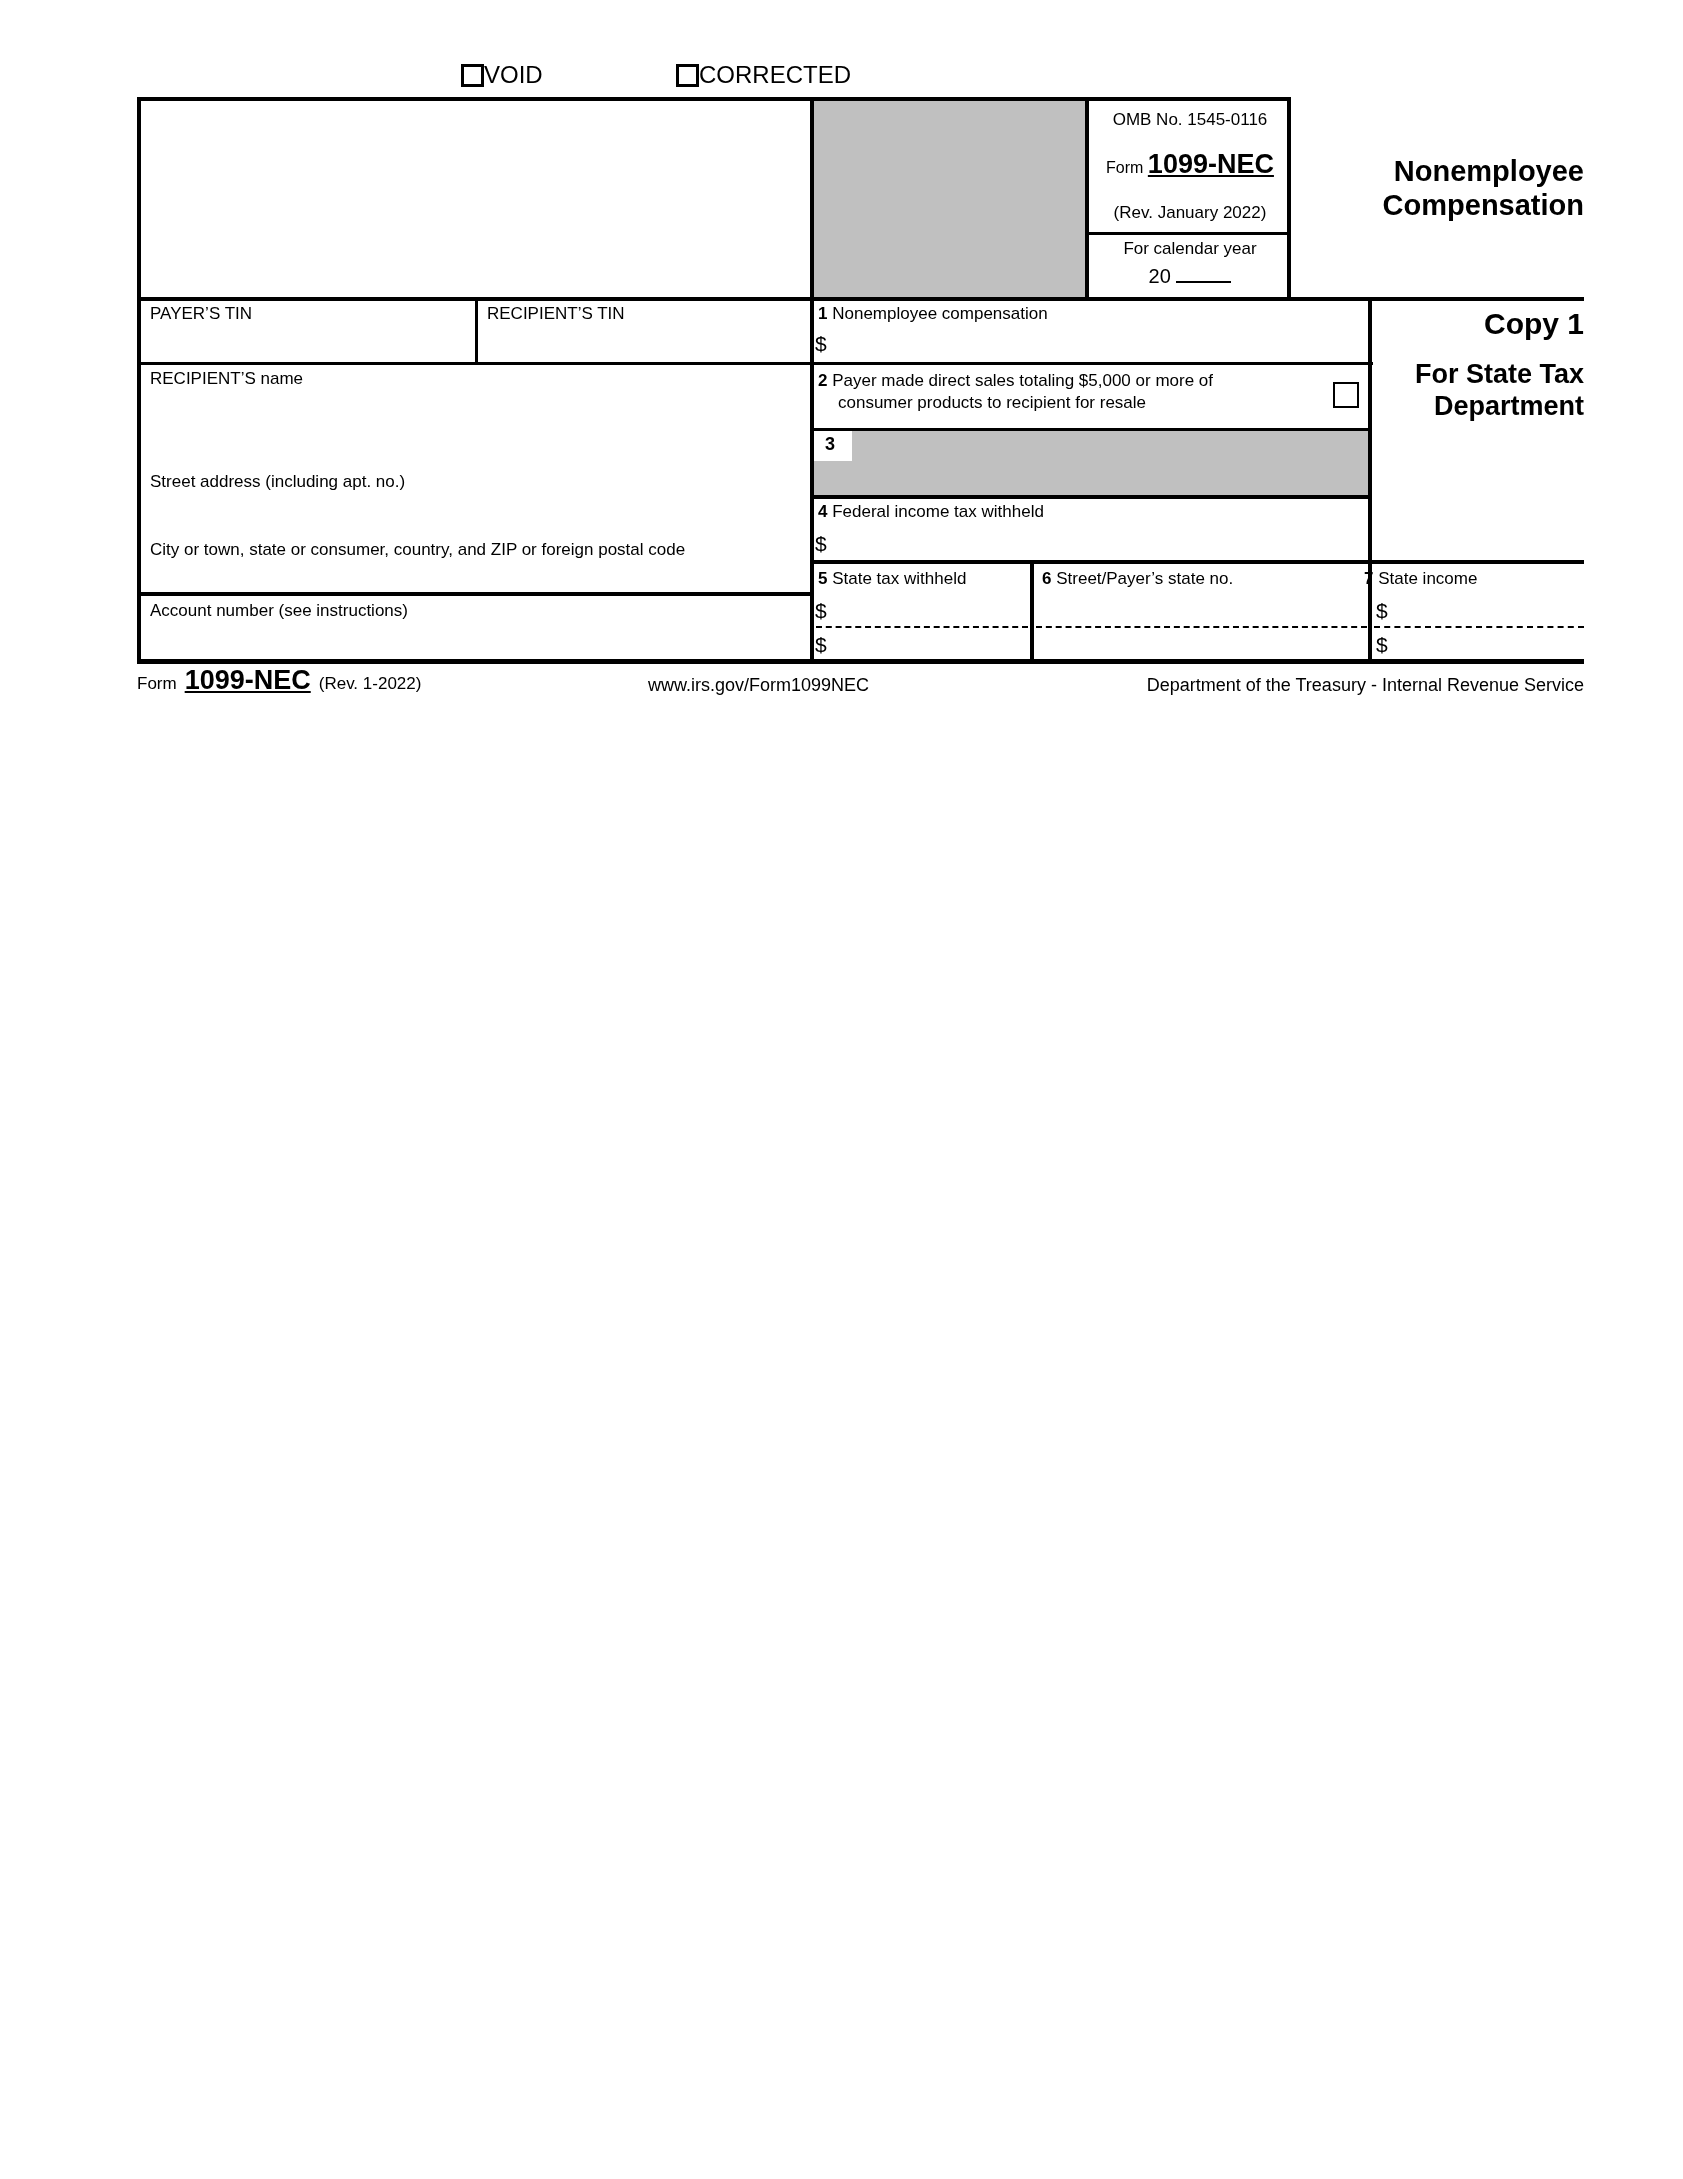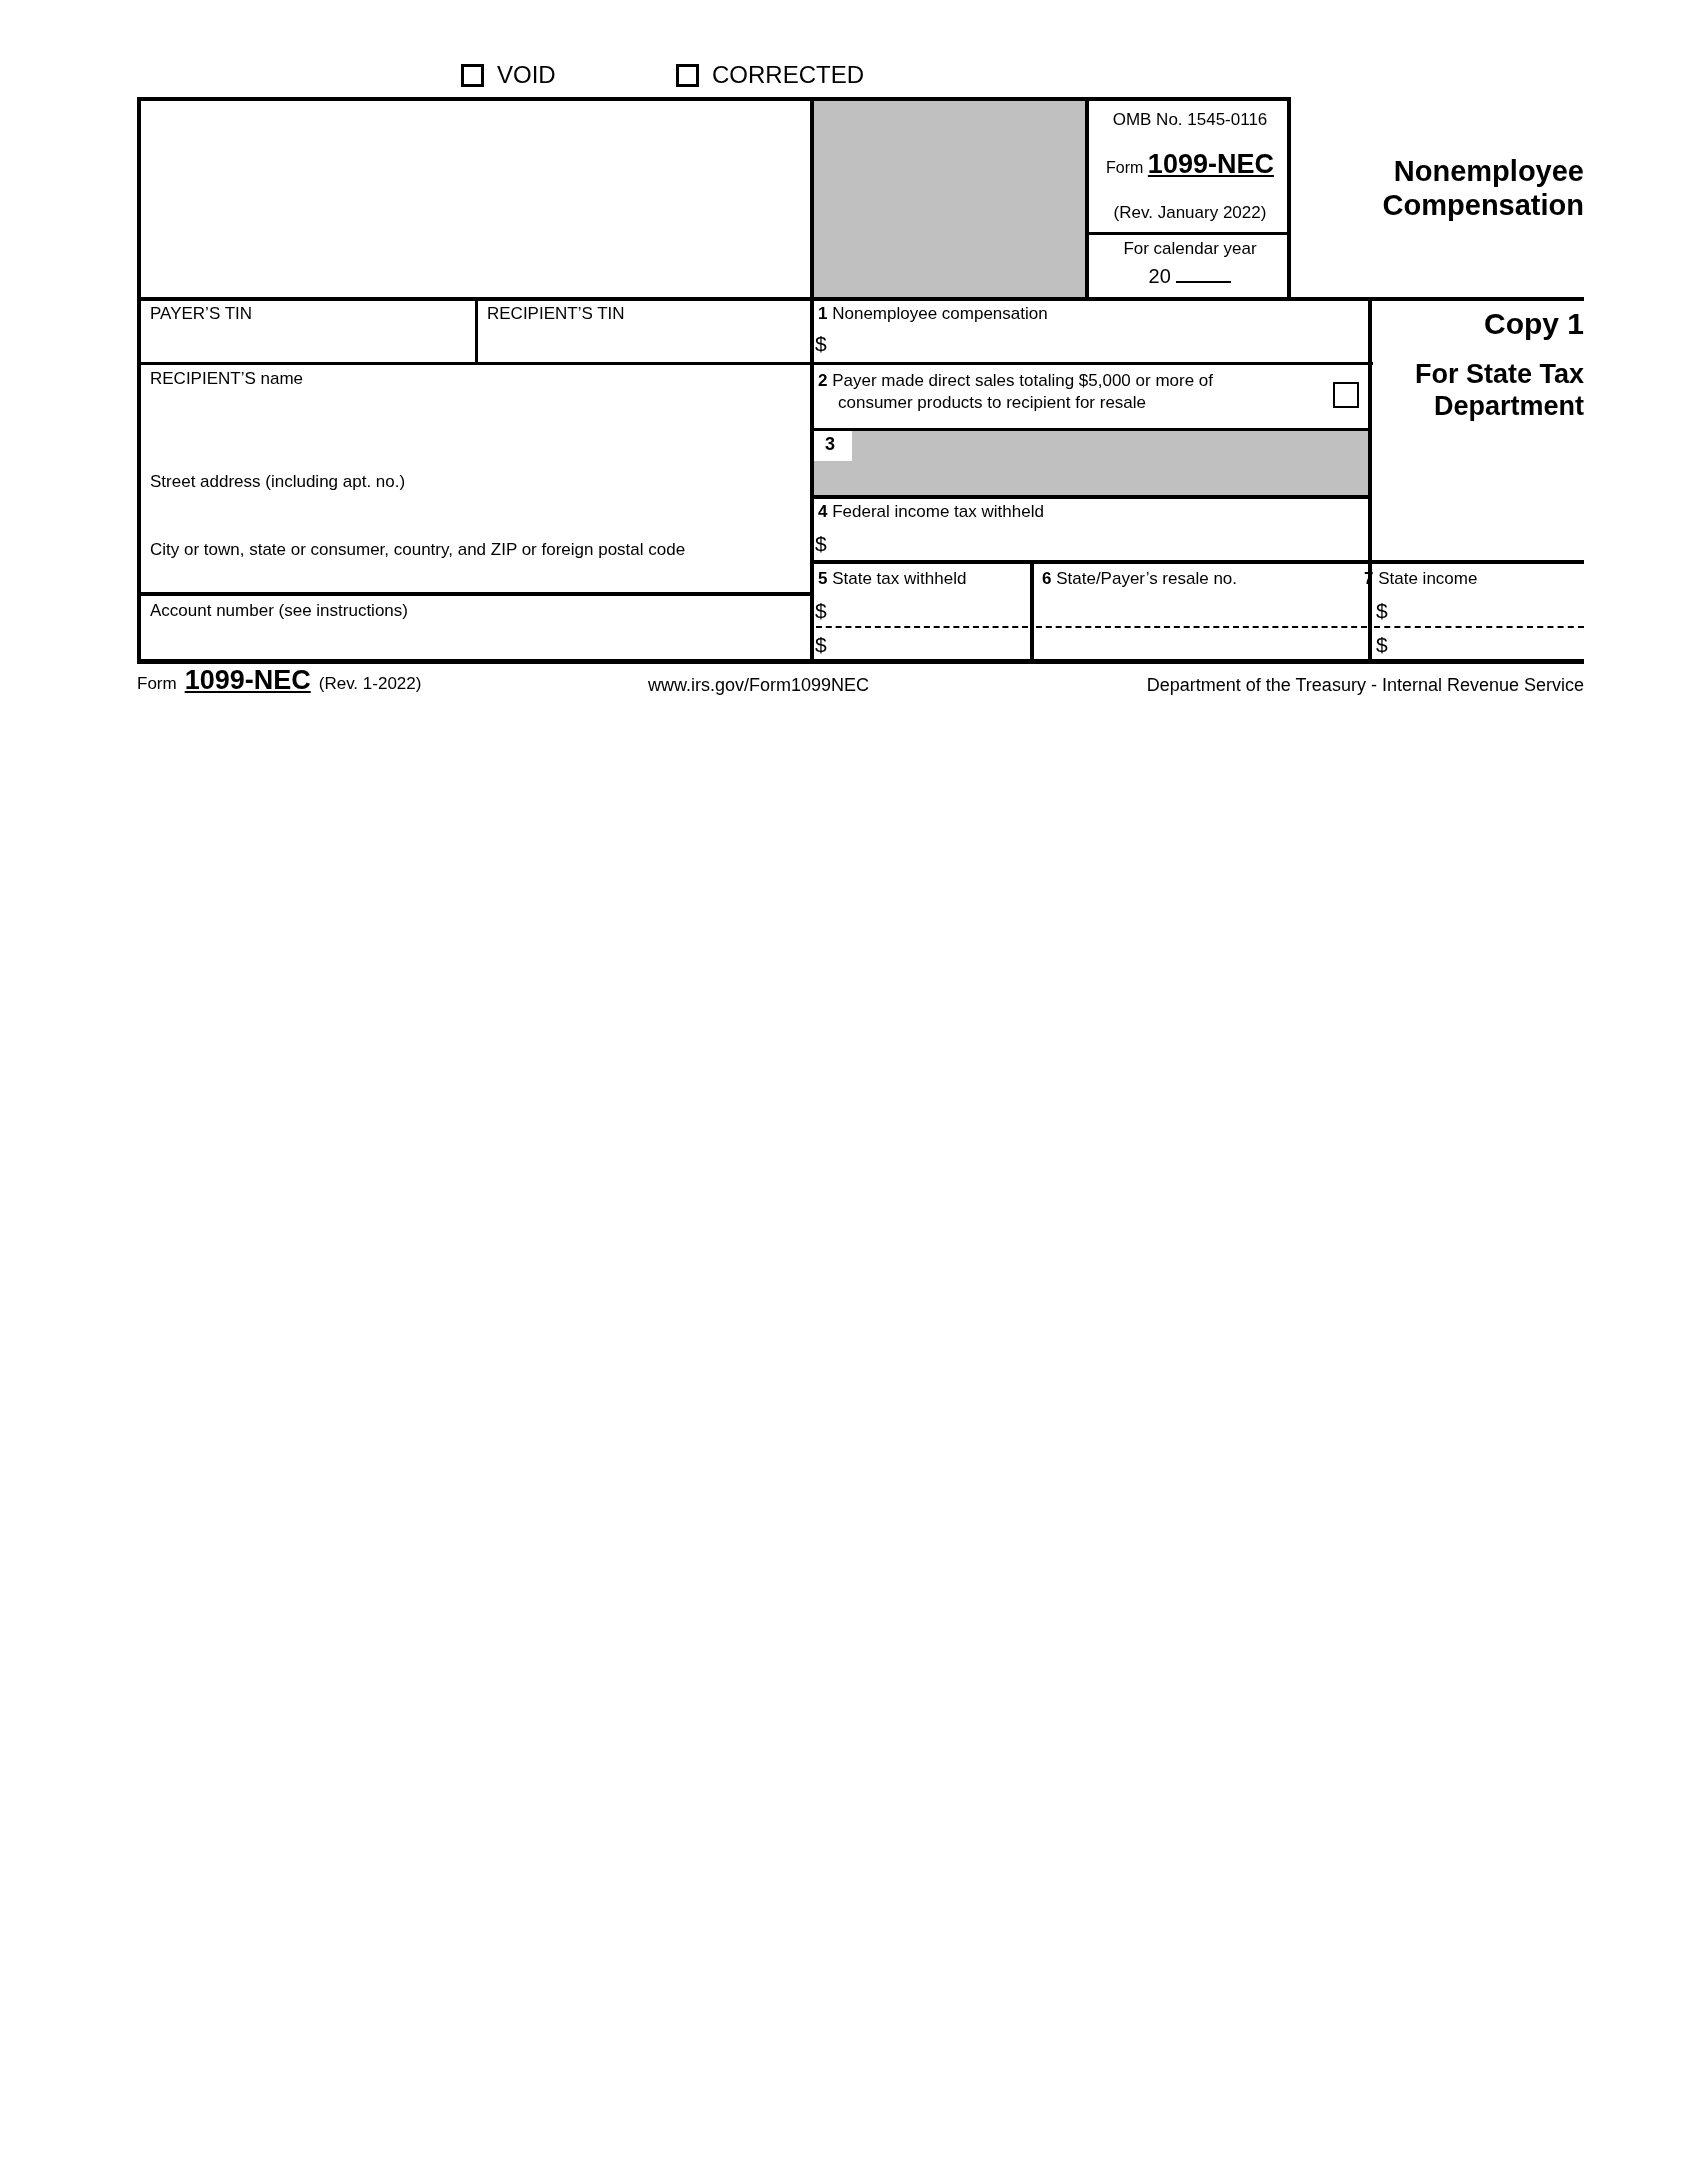--- a/index.html
+++ b/index.html
@@ -8,21 +8,21 @@
   .abs{position:absolute;}
   .h{position:absolute;background:#000;}
   .v{position:absolute;background:#000;}
   .dash{position:absolute;border-top:2px dashed #000;height:0;}
   .shaded{position:absolute;background:#c0c0c0;}
   .lbl{position:absolute;font-size:17px;line-height:1.3;white-space:nowrap;}
   .wrap{white-space:normal;}
   .num{font-weight:bold;}
   .dollar{position:absolute;font-size:21px;line-height:1;}
   .cb{border:3px solid #000;background:#fff;display:inline-block;box-sizing:border-box;}
-  .cbgroup{position:absolute;display:flex;align-items:center;gap:13px;font-size:24px;}
+  .cbgroup{position:absolute;display:flex;align-items:center;font-size:24px;}
   .ombcol{position:absolute;left:1093px;width:194px;text-align:center;}
   .bigform{font-size:27px;font-weight:bold;text-decoration:underline;}
   .smallword{font-size:16px;}
   .title{position:absolute;right:99px;width:297px;text-align:right;font-size:29px;
          font-weight:bold;line-height:1.18;}
   .copy1{position:absolute;right:99px;font-size:30px;font-weight:bold;}
   .copyfor{position:absolute;right:99px;width:218px;text-align:right;font-size:27px;
            font-weight:bold;line-height:1.2;}
   .footerleft{position:absolute;display:flex;align-items:baseline;gap:8px;}
   .ftsmall{font-size:17px;}
@@ -131,21 +131,21 @@
     <span class="num">5</span>
     <span>State tax withheld</span>
   </div>
   <span class="dollar" style="left:815px;top:600px;">$</span>
   <div class="field" style="left:840px;top:596px;width:186px;height:28px;"></div>
   <span class="dollar" style="left:815px;top:634px;">$</span>
   <div class="field" style="left:840px;top:630px;width:186px;height:26px;"></div>
 
   <div class="lbl" style="left:1042px;top:568px;">
     <span class="num">6</span>
-    <span>State/Payer’s resale no.</span>
+    <span>Street/Payer’s state no.</span>
   </div>
   <div class="field" style="left:1038px;top:594px;width:327px;height:30px;"></div>
   <div class="field" style="left:1038px;top:630px;width:327px;height:26px;"></div>
 
   <div class="lbl" style="left:1364px;top:568px;">
     <span class="num">7</span>
     <span>State income</span>
   </div>
   <span class="dollar" style="left:1376px;top:600px;">$</span>
   <div class="field" style="left:1400px;top:596px;width:182px;height:28px;"></div>

